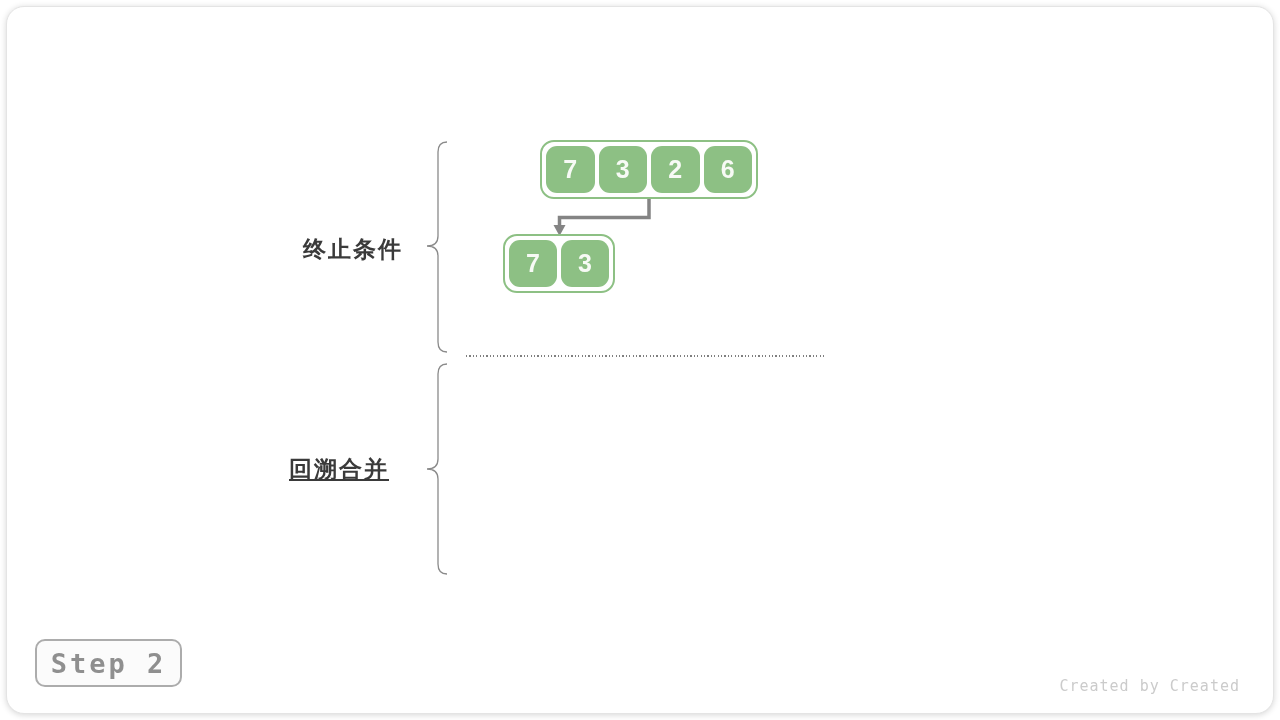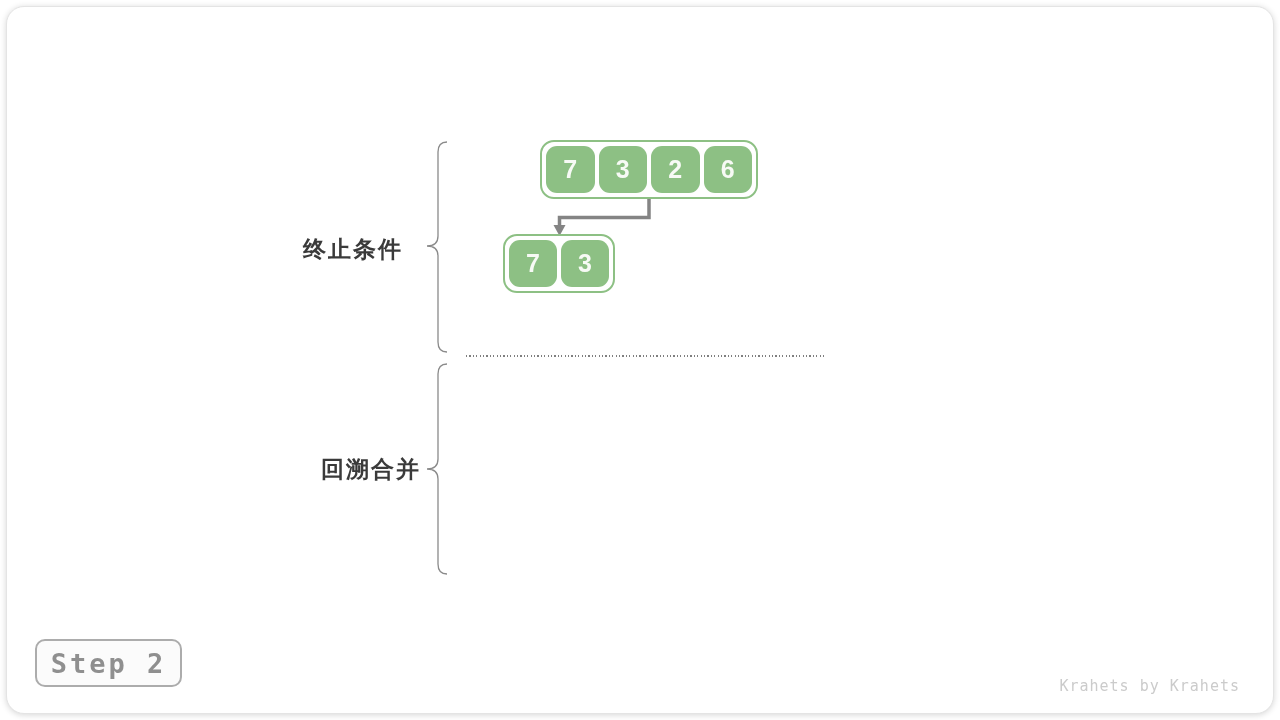--- a/index.html
+++ b/index.html
@@ -28,21 +28,21 @@
   
   .phase-label {
     position: absolute;
     font-size: 23px;
     font-weight: bold;
     color: var(--label-dark, #3a3a3a);
     letter-spacing: 2px;
     white-space: nowrap;
   }
   .phase-label.divide { left: 303px; top: 234px; }
-  .phase-label.merge  { left: 321px; top: 454px; }
+  .phase-label.merge  { left: 289px; top: 454px; text-decoration: underline; }
   
   .annotation {
     position: absolute;
     left: 845px; top: 331px;
     font-size: 22px;
     font-weight: bold;
     color: var(--label-dark, #3a3a3a);
     line-height: 29px;
     letter-spacing: 1px;
     white-space: nowrap;
@@ -155,15 +155,15 @@
     </div>
   <div class="array-box level1">
       <div class="cell">7</div>
       <div class="cell">3</div>
     </div>
 
   <div class="step-badge">
     <span>Step 2</span>
   </div>
 
-  <div class="watermark">Krahets by Krahets</div>
+  <div class="watermark">Created by Created</div>
 
 </div>
 
 </body></html>

